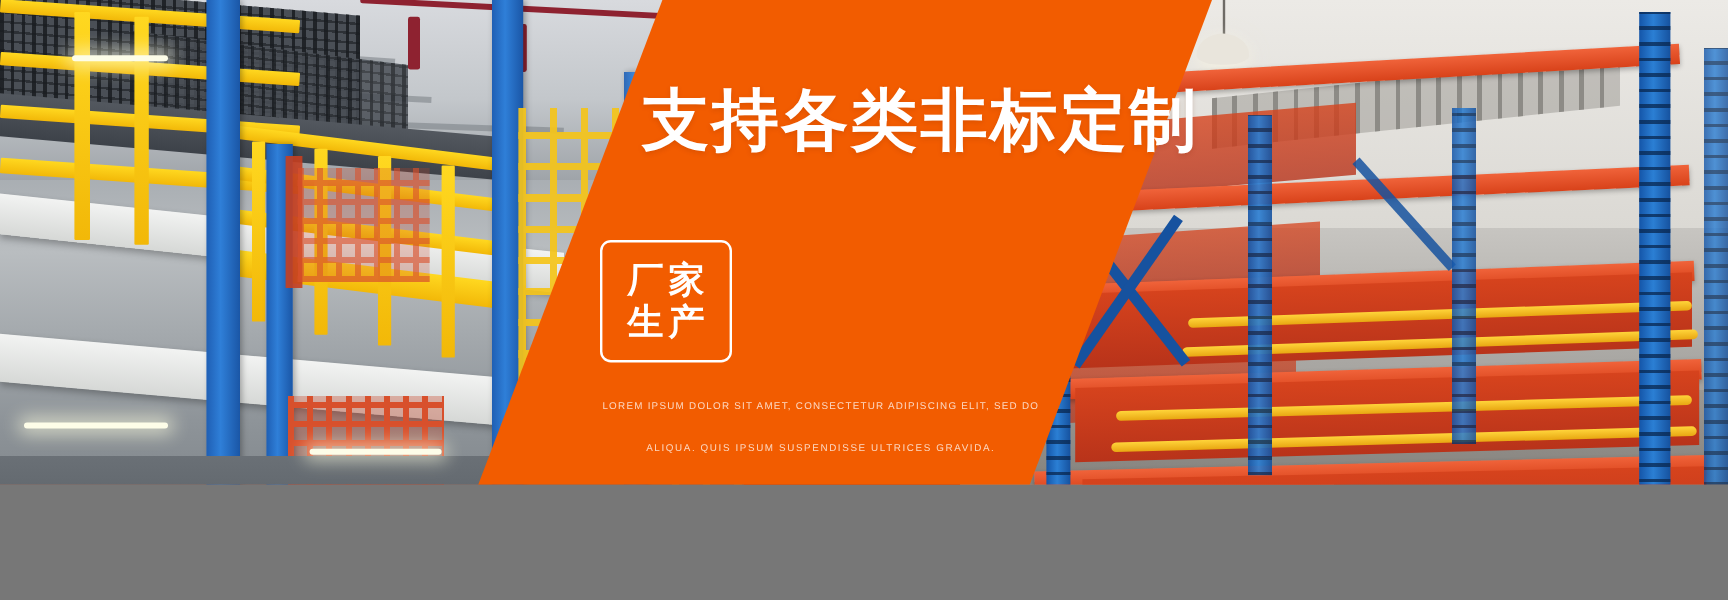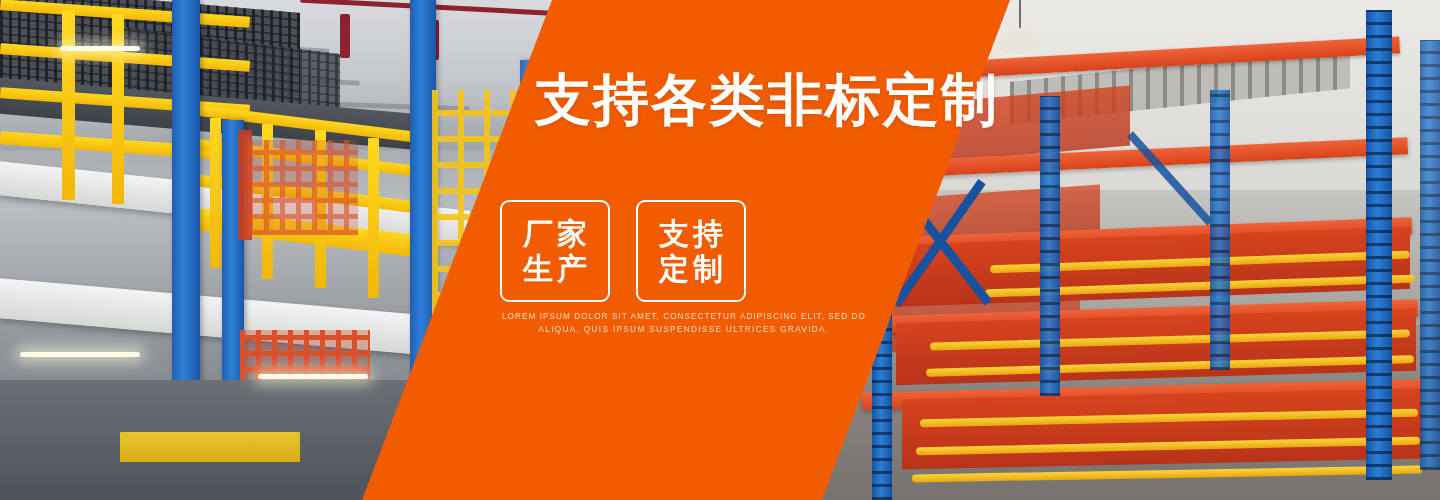--- a/index.html
+++ b/index.html
@@ -1,20 +1,20 @@
 <!DOCTYPE html>
 <html lang="zh"><head>
 <meta charset="utf-8">
 <title>Steel Structure Platform Banner</title>
 <style>
   * { margin:0; padding:0; box-sizing:border-box; }
   html,body { background:#777; }
   .banner {
     position:relative;
-    width:1440px; height:500px;
+    width:1440px; height:404px;
     overflow:hidden;
     font-family:"Liberation Sans","DejaVu Sans",sans-serif;
     background:#c2410c;
   }
 
   
   .photo-left {
     position:absolute; left:0; top:0; width:620px; height:500px;
     overflow:hidden;
     background:
@@ -169,21 +169,21 @@
   }
   .badge span { display:block; }
 
   .lorem {
     position:absolute; left:500px; top:311px; width:368px;
     text-align:center;
     font-size:8.2px; letter-spacing:1.05px; line-height:12.5px;
     color:rgba(255,255,255,.76);
     text-transform:uppercase;
   }
-  .lorem p { white-space:nowrap; }
+  .lorem p { white-space:nowrap;margin-top:22px; }
   .lorem p:nth-child(2){ letter-spacing:1.35px; }
   .lorem p:nth-child(3){ letter-spacing:1.25px;text-decoration:underline; }
 
   .cta {
     position:absolute; left:568px; top:435px;
     width:149px; height:41px;
     background:#ffffff;
     display:flex; align-items:center; justify-content:center;
     color:#f2670a; font-size:19px; font-weight:bold; letter-spacing:1px;
     cursor:pointer; border:none;
@@ -293,24 +293,20 @@
   <div class="panel-content">
 
     <div class="headline">支持各类非标定制</div>
 
 
     <div class="badges">
       <div class="badge">
         <span>厂家</span>
         <span>生产</span>
       </div>
-      <div class="badge">
-        <span>支持</span>
-        <span>定制</span>
-      </div>
     </div>
 
     <div class="lorem">
       <p>Lorem ipsum dolor sit amet, consectetur adipiscing elit, sed do</p>
       <p>aliqua. Quis ipsum suspendisse ultrices gravida.</p>
     </div>
 
 
   </div>
 </div>

